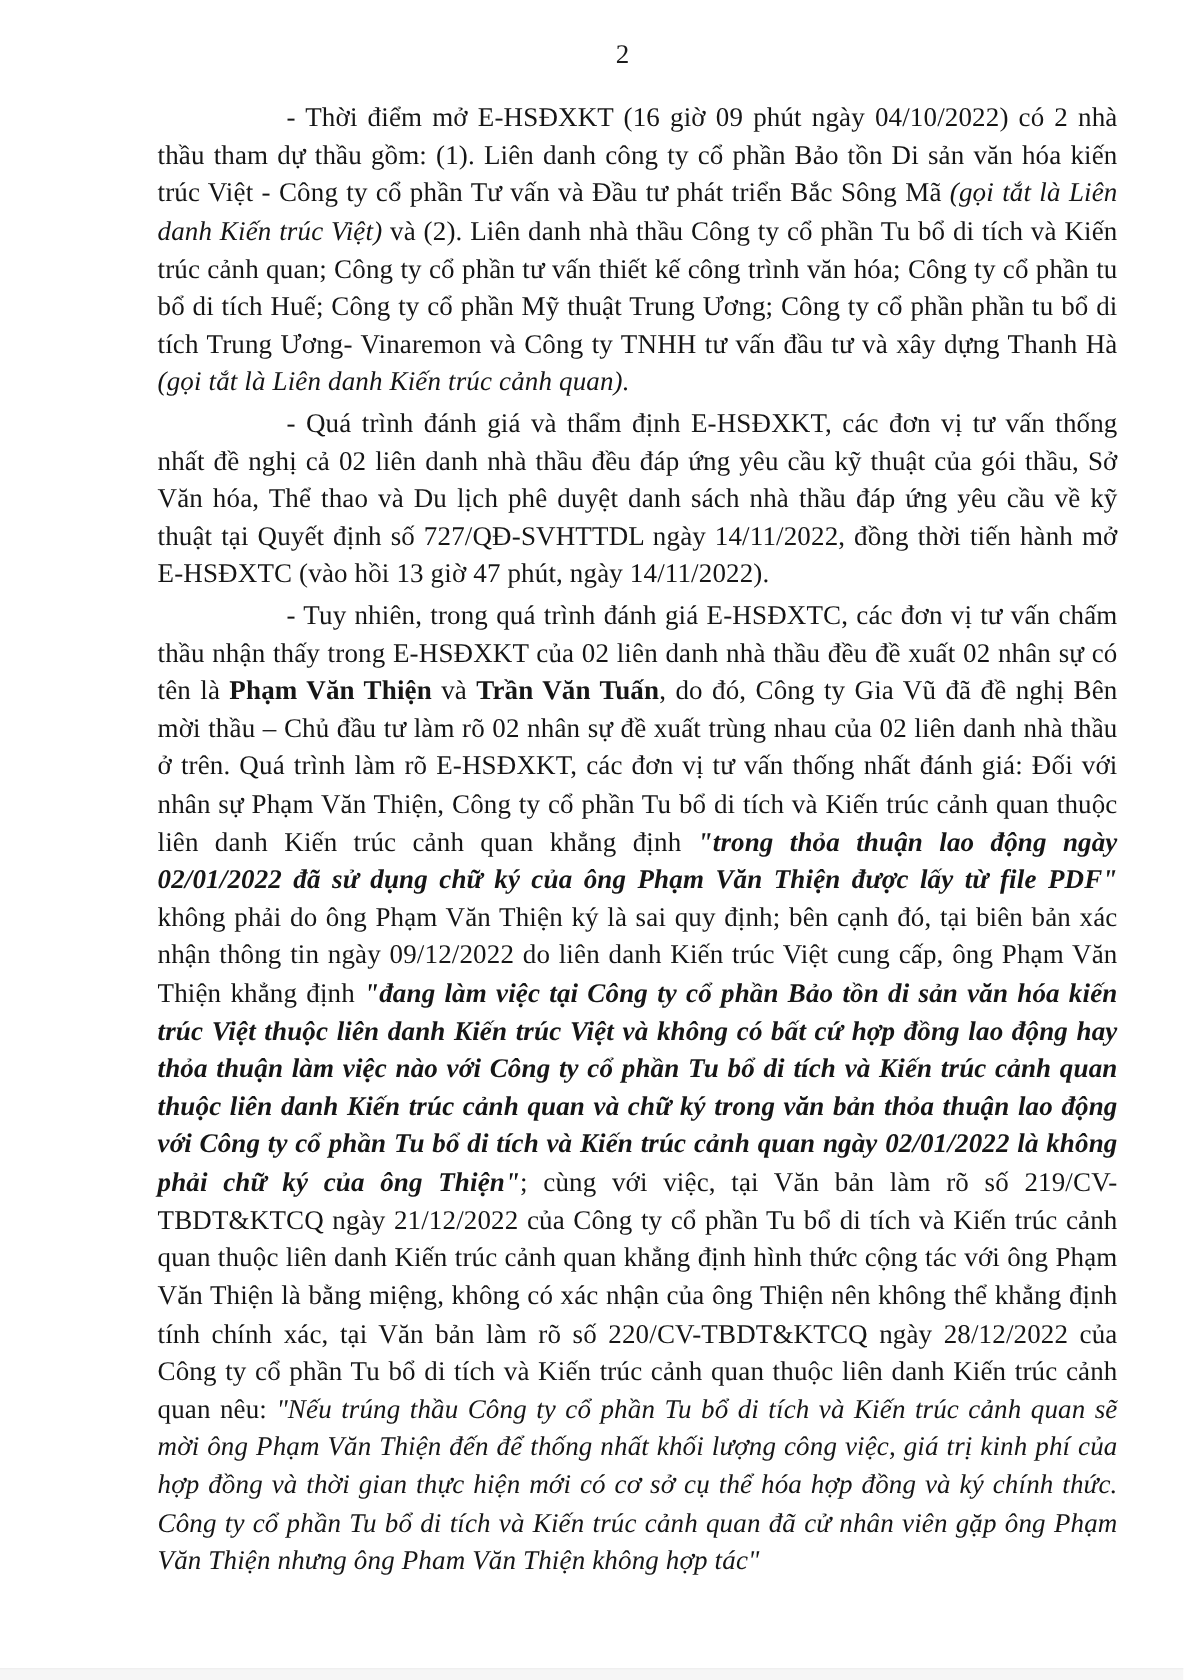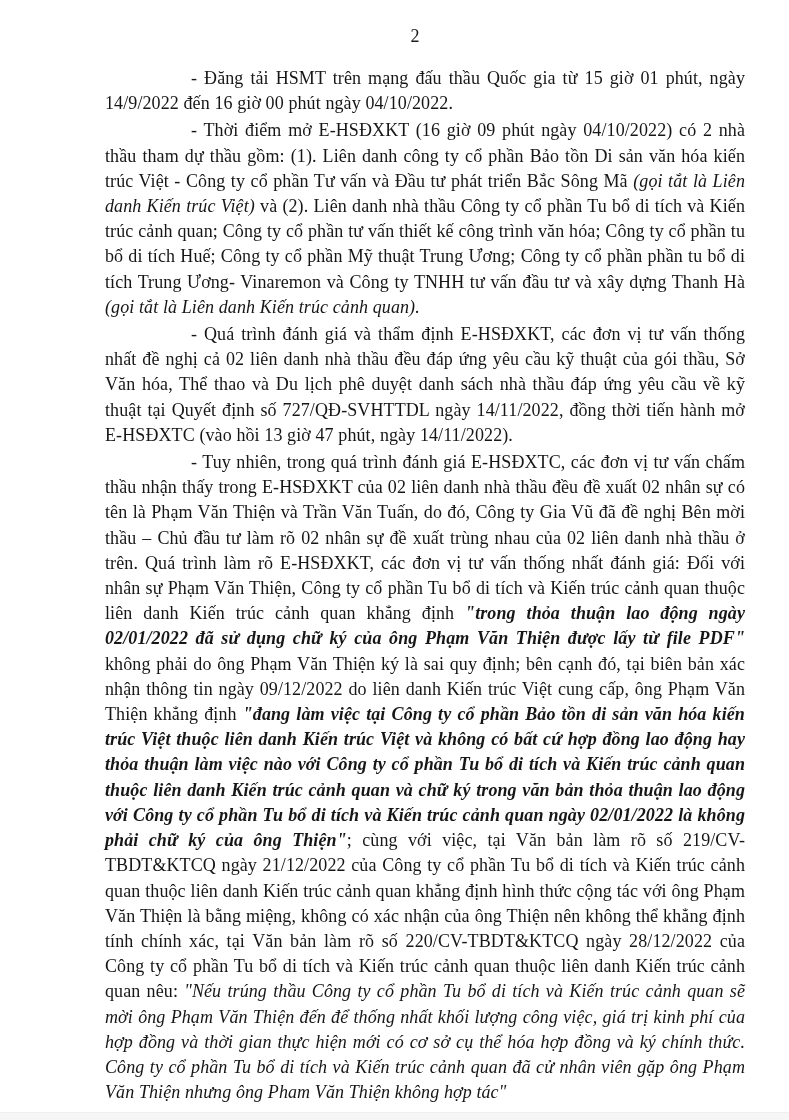--- a/index.html
+++ b/index.html
@@ -37,42 +37,41 @@
     text-align: justify;
     text-justify: inter-word;
     letter-spacing: 0.1px;
   }
   .para {
     margin: 0 0 2px 0;
     text-indent: 86px;
   }
   .r-n  { font-style: normal; font-weight: normal; }
   .r-i  { font-style: italic; font-weight: normal; }
-  .r-b  { font-style: normal; font-weight: normal; }
+  .r-b  { font-style: normal; font-weight: bold; }
   .r-bi { font-style: italic; font-weight: bold; }
   .bottom-strip {
     position: absolute;
     left: 0;
     bottom: 0;
     width: 789px;
     height: 7px;
     background: #f6f6f6;
     border-top: 1px solid #efefef;
   }
 </style>
 </head>
 <body>
 
 <div class="page">
 
   <div class="page-number">2</div>
 
   <div class="content">
 
-    <p class="para"><span class="r-n">- Đăng tải HSMT trên mạng đấu thầu Quốc gia từ 15 giờ 01 phút, ngày 14/9/2022 đến 16 giờ 00 phút ngày 04/10/2022.</span></p>
 
     <p class="para"><span class="r-n">- Thời điểm mở E-HSĐXKT (16 giờ 09 phút ngày 04/10/2022) có 2 nhà thầu tham dự thầu gồm: (1). Liên danh công ty cổ phần Bảo tồn Di sản văn hóa kiến trúc Việt - Công ty cổ phần Tư vấn và Đầu tư phát triển Bắc Sông Mã </span><span class="r-i">(gọi tắt là Liên danh Kiến trúc Việt)</span><span class="r-n"> và (2). Liên danh nhà thầu Công ty cổ phần Tu bổ di tích và Kiến trúc cảnh quan; Công ty cổ phần tư vấn thiết kế công trình văn hóa; Công ty cổ phần tu bổ di tích Huế; Công ty cổ phần Mỹ thuật Trung Ương; Công ty cổ phần phần tu bổ di tích Trung Ương- Vinaremon và Công ty TNHH tư vấn đầu tư và xây dựng Thanh Hà </span><span class="r-i">(gọi tắt là Liên danh Kiến trúc cảnh quan).</span></p>
 
     <p class="para"><span class="r-n">- Quá trình đánh giá và thẩm định E-HSĐXKT, các đơn vị tư vấn thống nhất đề nghị cả 02 liên danh nhà thầu đều đáp ứng yêu cầu kỹ thuật của gói thầu, Sở Văn hóa, Thể thao và Du lịch phê duyệt danh sách nhà thầu đáp ứng yêu cầu về kỹ thuật tại Quyết định số 727/QĐ-SVHTTDL ngày 14/11/2022, đồng thời tiến hành mở E-HSĐXTC (vào hồi 13 giờ 47 phút, ngày 14/11/2022).</span></p>
 
     <p class="para"><span class="r-n">- Tuy nhiên, trong quá trình đánh giá E-HSĐXTC, các đơn vị tư vấn chấm thầu nhận thấy trong E-HSĐXKT của 02 liên danh nhà thầu đều đề xuất 02 nhân sự có tên là </span><span class="r-b">Phạm Văn Thiện</span><span class="r-n"> và </span><span class="r-b">Trần Văn Tuấn</span><span class="r-n">, do đó, Công ty Gia Vũ đã đề nghị Bên mời thầu – Chủ đầu tư làm rõ 02 nhân sự đề xuất trùng nhau của 02 liên danh nhà thầu ở trên. Quá trình làm rõ E-HSĐXKT, các đơn vị tư vấn thống nhất đánh giá: Đối với nhân sự Phạm Văn Thiện, Công ty cổ phần Tu bổ di tích và Kiến trúc cảnh quan thuộc liên danh Kiến trúc cảnh quan khẳng định </span><span class="r-bi">"trong thỏa thuận lao động ngày 02/01/2022 đã sử dụng chữ ký của ông Phạm Văn Thiện được lấy từ file PDF"</span><span class="r-n"> không phải do ông Phạm Văn Thiện ký là sai quy định; bên cạnh đó, tại biên bản xác nhận thông tin ngày 09/12/2022 do liên danh Kiến trúc Việt cung cấp, ông Phạm Văn Thiện khẳng định </span><span class="r-bi">"đang làm việc tại Công ty cổ phần Bảo tồn di sản văn hóa kiến trúc Việt thuộc liên danh Kiến trúc Việt và không có bất cứ hợp đồng lao động hay thỏa thuận làm việc nào với Công ty cổ phần Tu bổ di tích và Kiến trúc cảnh quan thuộc liên danh Kiến trúc cảnh quan và chữ ký trong văn bản thỏa thuận lao động với Công ty cổ phần Tu bổ di tích và Kiến trúc cảnh quan ngày 02/01/2022 là không phải chữ ký của ông Thiện"</span><span class="r-n">; cùng với việc, tại Văn bản làm rõ số 219/CV-TBDT&amp;KTCQ ngày 21/12/2022 của Công ty cổ phần Tu bổ di tích và Kiến trúc cảnh quan thuộc liên danh Kiến trúc cảnh quan khẳng định hình thức cộng tác với ông Phạm Văn Thiện là bằng miệng, không có xác nhận của ông Thiện nên không thể khẳng định tính chính xác, tại Văn bản làm rõ số 220/CV-TBDT&amp;KTCQ ngày 28/12/2022 của Công ty cổ phần Tu bổ di tích và Kiến trúc cảnh quan thuộc liên danh Kiến trúc cảnh quan nêu: </span><span class="r-i">"Nếu trúng thầu Công ty cổ phần Tu bổ di tích và Kiến trúc cảnh quan sẽ mời ông Phạm Văn Thiện đến để thống nhất khối lượng công việc, giá trị kinh phí của hợp đồng và thời gian thực hiện mới có cơ sở cụ thể hóa hợp đồng và ký chính thức. Công ty cổ phần Tu bổ di tích và Kiến trúc cảnh quan đã cử nhân viên gặp ông Phạm Văn Thiện nhưng ông Pham Văn Thiện không hợp tác"</span></p>
 
   </div>
 
   <div class="bottom-strip"></div>

